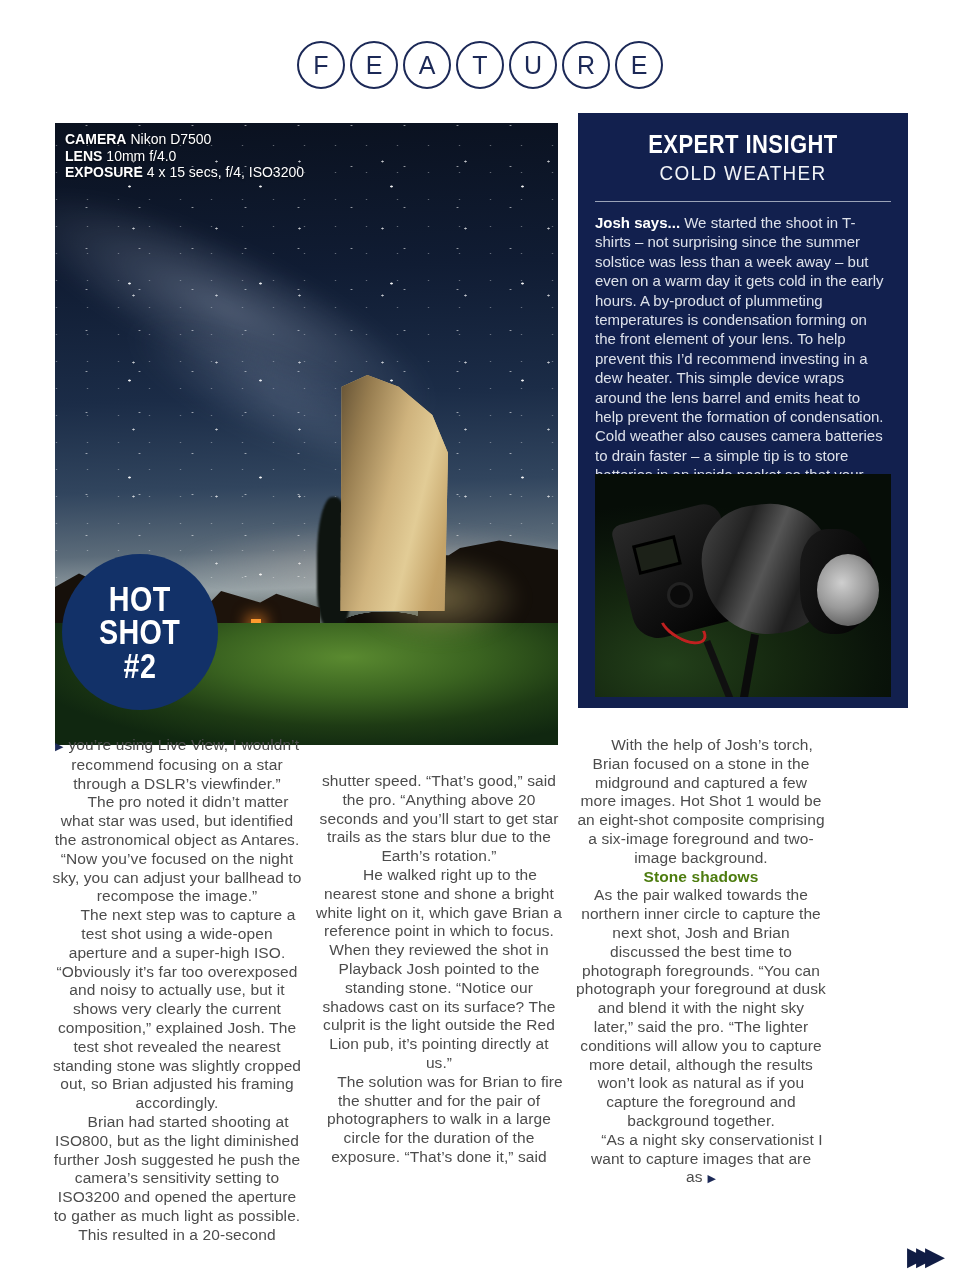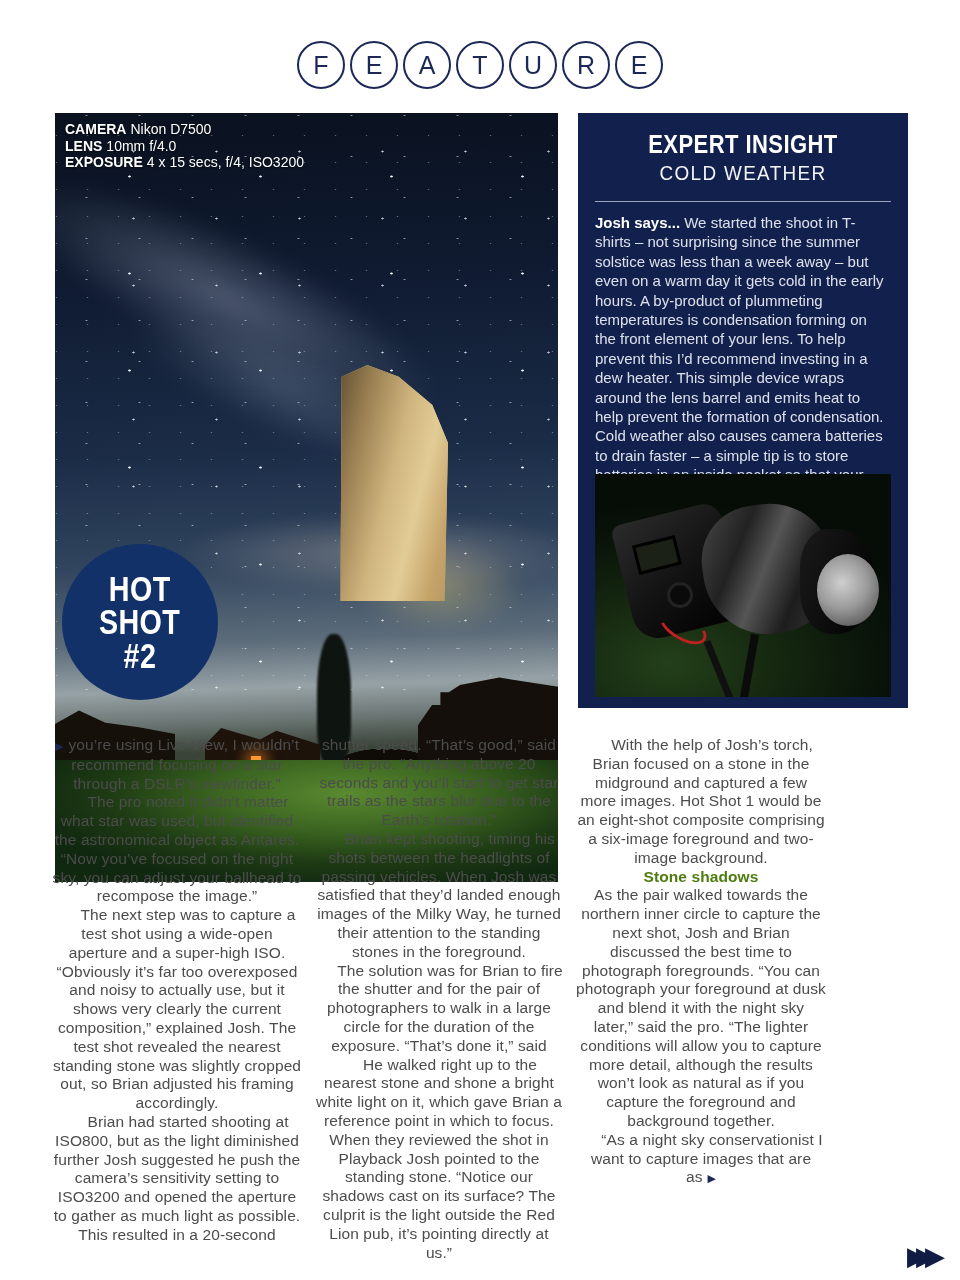--- a/index.html
+++ b/index.html
@@ -7,21 +7,21 @@
     font-family:"Liberation Sans", sans-serif; position:relative; overflow:hidden; }
 
   
   .feature-title { position:absolute; top:41px; left:0; width:100%;
     display:flex; justify-content:center; gap:5px; }
   .letter-circle { width:48px; height:48px; border:2.5px solid #1c2957;
     border-radius:50%; display:flex; align-items:center; justify-content:center;
     color:#1c2957; font-size:25px; font-weight:400; }
 
   
-  .hot-photo { position:absolute; left:55px; top:113px; width:503px; height:769px;
+  .hot-photo { position:absolute; left:55px; top:123px; width:503px; height:622px;
     overflow:hidden;
     background:linear-gradient(178deg,#0a111f 0%,#101c33 24%,#1b2c47 44%,
       #31455e 58%,#5c6c7a 68%,#97a2a6 74%,#6c7674 78%,#3a4438 82%); }
   .stars { position:absolute; left:0; top:0; width:100%; height:76%;
     background-image:
       radial-gradient(rgba(255,255,255,.95) .9px, transparent 1.8px),
       radial-gradient(rgba(255,255,255,.75) .8px, transparent 1.6px),
       radial-gradient(rgba(255,255,255,.55) .6px, transparent 1.3px),
       radial-gradient(rgba(255,255,255,.35) .5px, transparent 1.1px);
     background-size:131px 97px, 83px 67px, 53px 41px, 31px 27px;
@@ -112,21 +112,21 @@
     background:radial-gradient(circle at 40% 40%, #cfcfcf 0%, #9a9a9a 45%,
       #5f5f5f 80%, #333 100%); border-radius:50%; }
   .tripod-leg1 { position:absolute; left:150px; top:160px; width:8px; height:70px;
     background:#0b0b0b; transform:rotate(10deg); }
   .tripod-leg2 { position:absolute; left:120px; top:165px; width:7px; height:62px;
     background:#101010; transform:rotate(-22deg); }
 
   
   .col { position:absolute; top:736px; width:250px; color:#4c4c4c;
     font-size:15.5px; line-height:18.8px; letter-spacing:.1px;text-align:center; }
-  .col-1 { left:52px; } .col-2 { left:314px; } .col-3 { left:576px; }
+  .col-1 { left:52px; } .col-2 { left:314px;margin-top:36px; } .col-3 { left:576px; }
   .col p { margin:0; }
   .col p.indent { text-indent:22px; }
   .subhead { font-weight:bold; color:#4d7c0f; margin-top:19px; }
   .arrow { color:#1c2957; font-size:11px; margin-right:5px; }
   .arrow-end { color:#1c2957; font-size:11px; margin-left:5px; }
 
   
   .ff { position:absolute; right:26px; bottom:8px; color:#101c44;
     font-size:26px; letter-spacing:-11px; cursor:pointer; }
 </style>
@@ -199,23 +199,22 @@
 
 <div class="col col-1">
   <p><span class="arrow">▶</span><span>you’re using Live View, I wouldn’t recommend focusing on a star through a DSLR’s viewfinder.”</span></p>
   <p class="indent">The pro noted it didn’t matter what star was used, but identified the astronomical object as Antares. “Now you’ve focused on the night sky, you can adjust your ballhead to recompose the image.”</p>
   <p class="indent">The next step was to capture a test shot using a wide-open aperture and a super-high ISO. “Obviously it’s far too overexposed and noisy to actually use, but it shows very clearly the current composition,” explained Josh. The test shot revealed the nearest standing stone was slightly cropped out, so Brian adjusted his framing accordingly.</p>
   <p class="indent">Brian had started shooting at ISO800, but as the light diminished further Josh suggested he push the camera’s sensitivity setting to ISO3200 and opened the aperture to gather as much light as possible. This resulted in a 20-second</p>
 </div>
 
 <div class="col col-2">
   <p>shutter speed. “That’s good,” said the pro. “Anything above 20 seconds and you’ll start to get star trails as the stars blur due to the Earth’s rotation.”</p>
-  <p class="indent">Brian kept shooting, timing his shots between the headlights of passing vehicles. When Josh was satisfied that they’d landed enough images of the Milky Way, he turned their attention to the standing stones in the foreground.</p>
+  <p class="indent">He walked right up to the nearest stone and shone a bright white light on it, which gave Brian a reference point in which to focus. When they reviewed the shot in Playback Josh pointed to the standing stone. “Notice our shadows cast on its surface? The culprit is the light outside the Red Lion pub, it’s pointing directly at us.”</p>
   <p class="indent">The solution was for Brian to fire the shutter and for the pair of photographers to walk in a large circle for the duration of the exposure. “That’s done it,” said</p>
-  <p class="indent">He walked right up to the nearest stone and shone a bright white light on it, which gave Brian a reference point in which to focus. When they reviewed the shot in Playback Josh pointed to the standing stone. “Notice our shadows cast on its surface? The culprit is the light outside the Red Lion pub, it’s pointing directly at us.”</p>
 </div>
 
 <div class="col col-3">
   <p class="indent">With the help of Josh’s torch, Brian focused on a stone in the midground and captured a few more images. Hot Shot 1 would be an eight-shot composite comprising a six-image foreground and two-image background.</p>
   <p class="subhead">Stone shadows</p>
   <p>As the pair walked towards the northern inner circle to capture the next shot, Josh and Brian discussed the best time to photograph foregrounds. “You can photograph your foreground at dusk and blend it with the night sky later,” said the pro. “The lighter conditions will allow you to capture more detail, although the results won’t look as natural as if you capture the foreground and background together.</p>
   <p class="indent"><span>“As a night sky conservationist I want to capture images that are as</span><span class="arrow-end">▶</span></p>
 </div>
 
 <div class="ff">▶▶▶</div>

